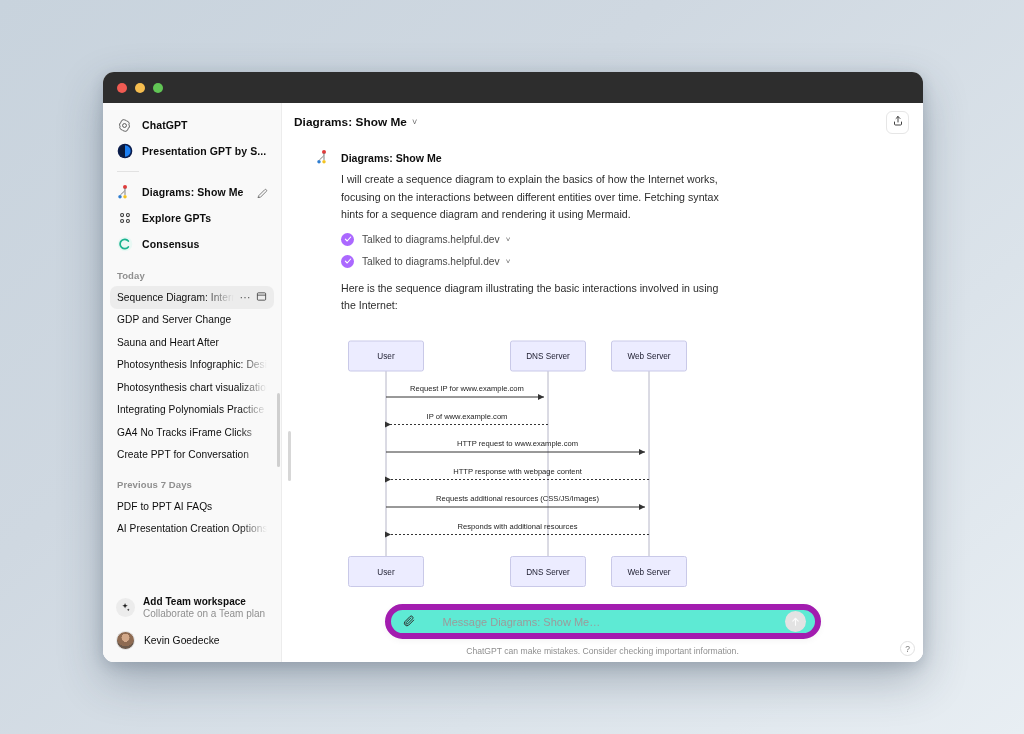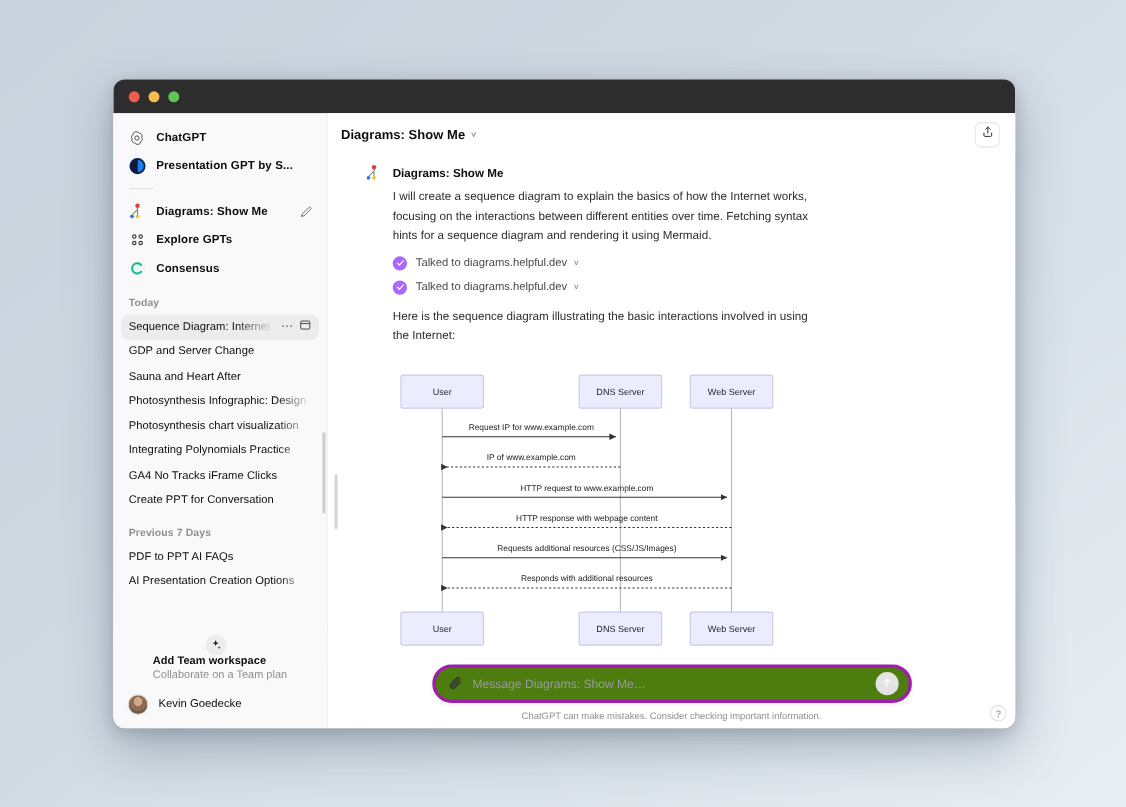--- a/index.html
+++ b/index.html
@@ -35,21 +35,21 @@
   }
   .dot { width: 10px; height: 10px; border-radius: 50%; margin-right: 8px; }
   .dot.red { background: #f05b52; }
   .dot.yellow { background: #f5bd4f; }
   .dot.green { background: #61c555; }
 
   .body-row { flex: 1 1 auto; display: flex; min-height: 0; }
 
   
   .sidebar {
-    width: 195px;
+    width: 179px;
     background: #f9f9f9;
     border-right: 1px solid #ececec;
     display: flex;
     flex-direction: column;
     flex: 0 0 auto;
     position: relative;
   }
   .sb-scroll {
     flex: 1 1 auto;
     overflow: hidden;
@@ -113,21 +113,21 @@
     mask-image: linear-gradient(to right, #000 70%, transparent 95%);
   }
   .chat-acts { display: none; align-items: center; gap: 5px; flex: 0 0 auto; }
   .chat-row.active .chat-acts { display: flex; }
   .dots-ic { font-size: 11px; color: #5d5d5d; line-height: 8px; letter-spacing:.5px;}
 
   .sb-bottom { flex: 0 0 auto; padding: 4px 0 8px 0; background: #f9f9f9; }
   .team-row {
     display: flex; align-items: center;
     margin: 0 7px; padding: 4px 6px;
-    border-radius: 7px; cursor: pointer; flex-direction: column;
+    border-radius: 7px; cursor: pointer;
   }
   .team-ic {
     width: 19px; height: 19px; border-radius: 50%;
     background: #ececec; margin-right: 8px;
     display: flex; align-items: center; justify-content: center;
     flex: 0 0 auto;
   }
   .team-t1 { font-size: 10px; font-weight: 600; color: #0d0d0d; letter-spacing:.05px; }
   .team-t2 { font-size: 10px; color: #8f8f8f; margin-top: 1px; }
   .user-row {
@@ -221,26 +221,27 @@
   .composer-zone {
     position: absolute; left: 0; right: 0; bottom: 0;
     background: #fff;
     padding: 0 0 6px 0;
     z-index: 10;
   }
   .composer {
     margin: 0 auto;
     width: 436px;
     height: 35px;
-    border: 3px solid #a21caf;
+    border: 6px solid #a21caf;
     border-radius: 17.5px;
-    background: #4d7c0f;
+    background: #5eead4;
     display: flex; align-items: center;
     padding: 0 9px 0 11px;
     box-shadow: 0 2px 6px rgba(0,0,0,.045);
+    gap: 18px;
   }
   .clip { width: 15px; height: 15px; flex: 0 0 auto; margin-right: 8px; cursor: pointer;}
   .composer-input {
     flex: 1 1 auto; border: none; outline: none;
     font-size: 11px; color: #0d0d0d;
     font-family: "Liberation Sans", sans-serif;
     background: transparent;
   }
   .composer-input::placeholder { color: #9b9b9b; }
   .send-btn {

